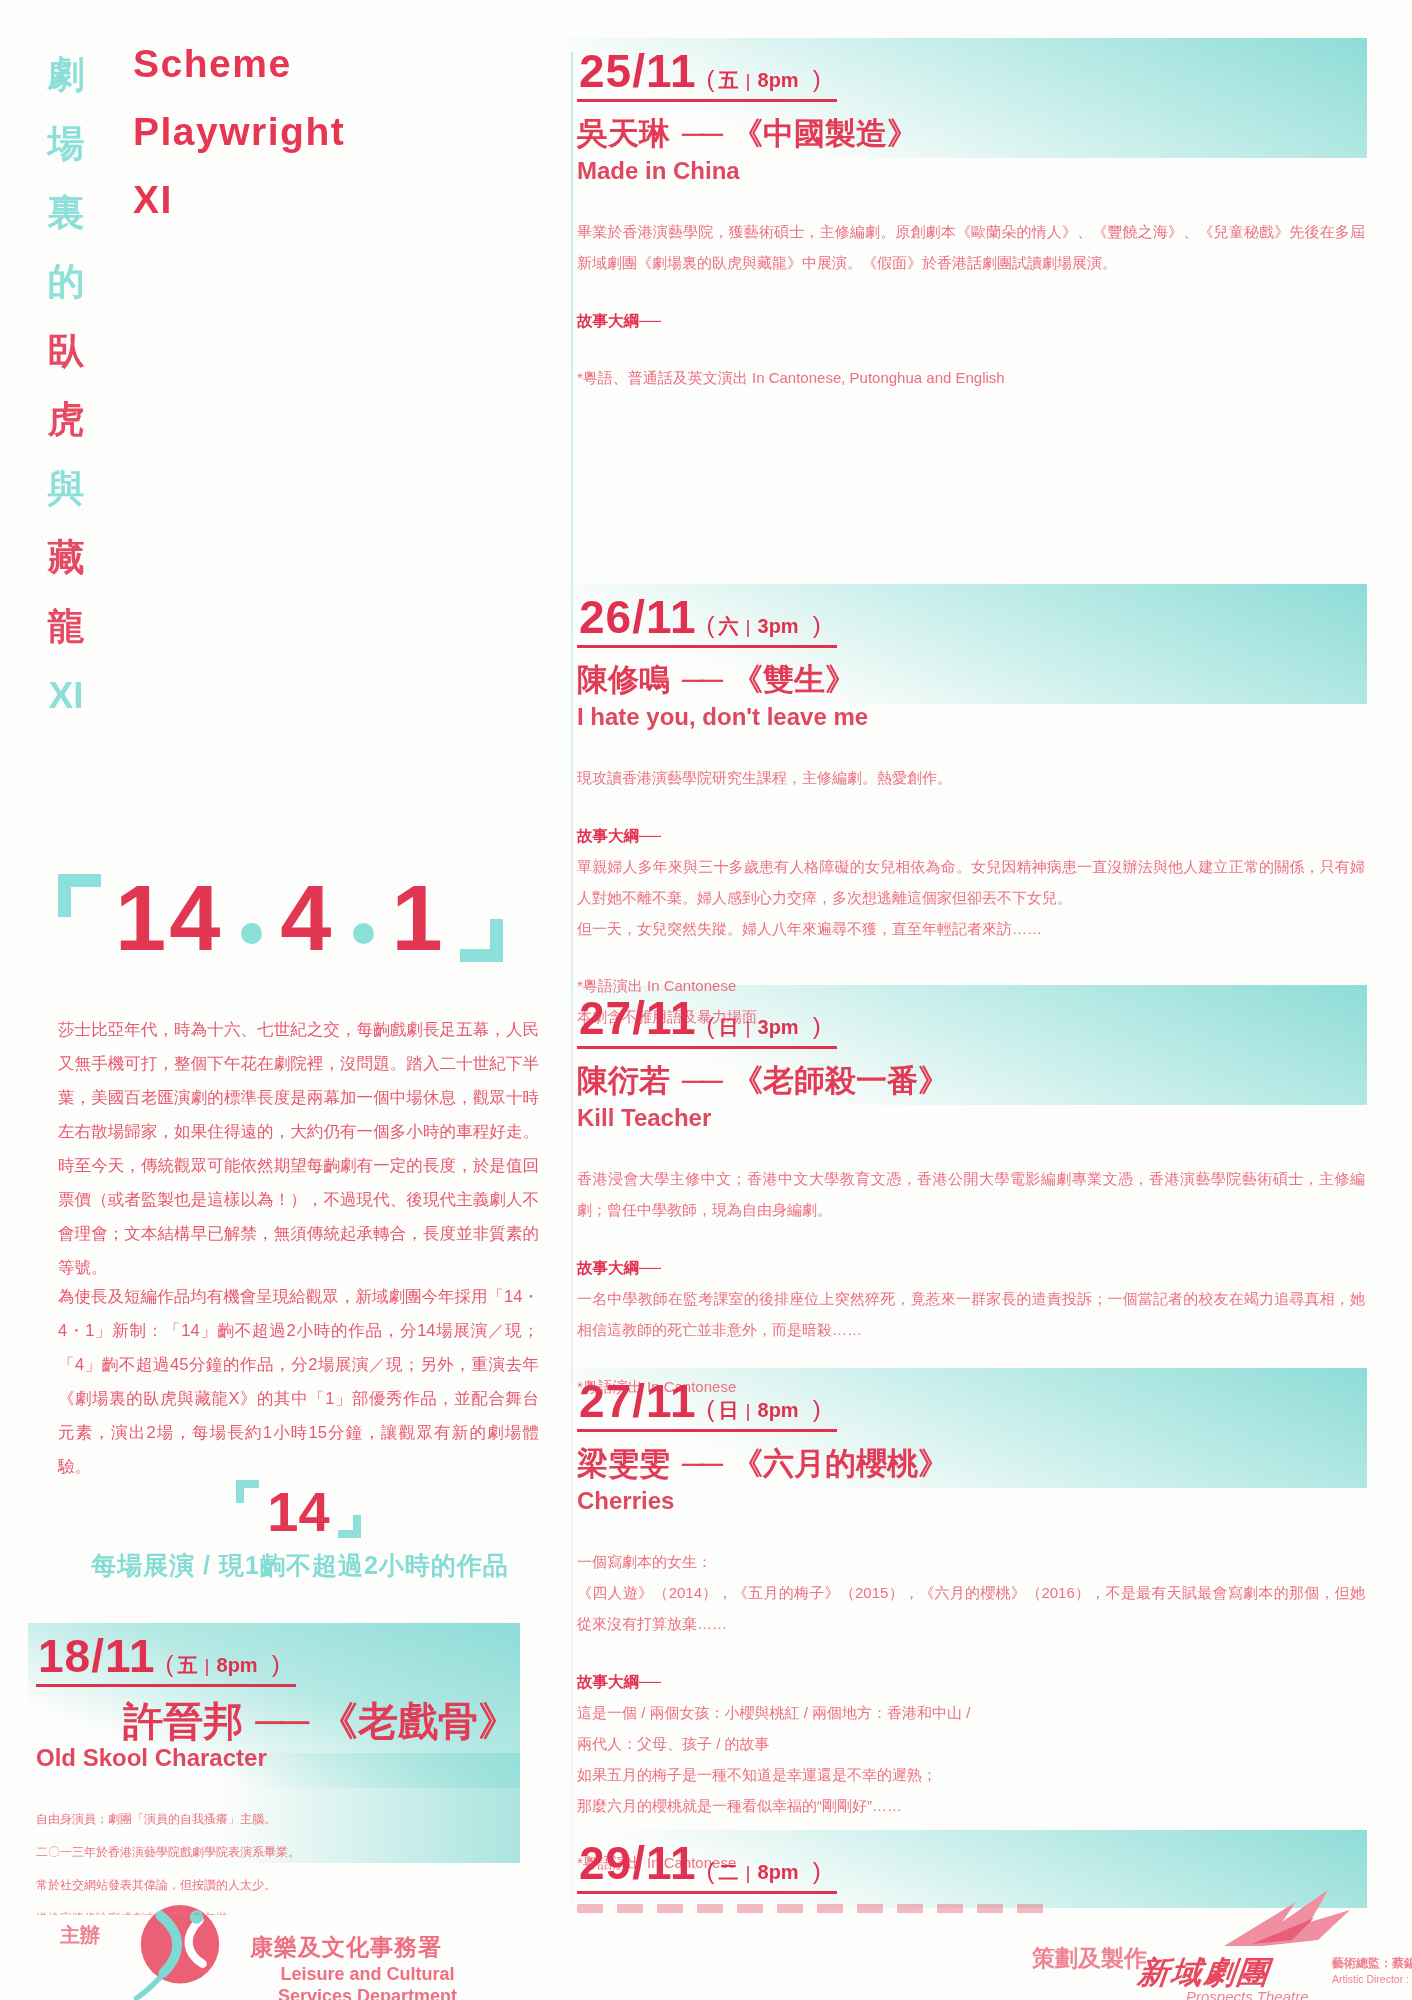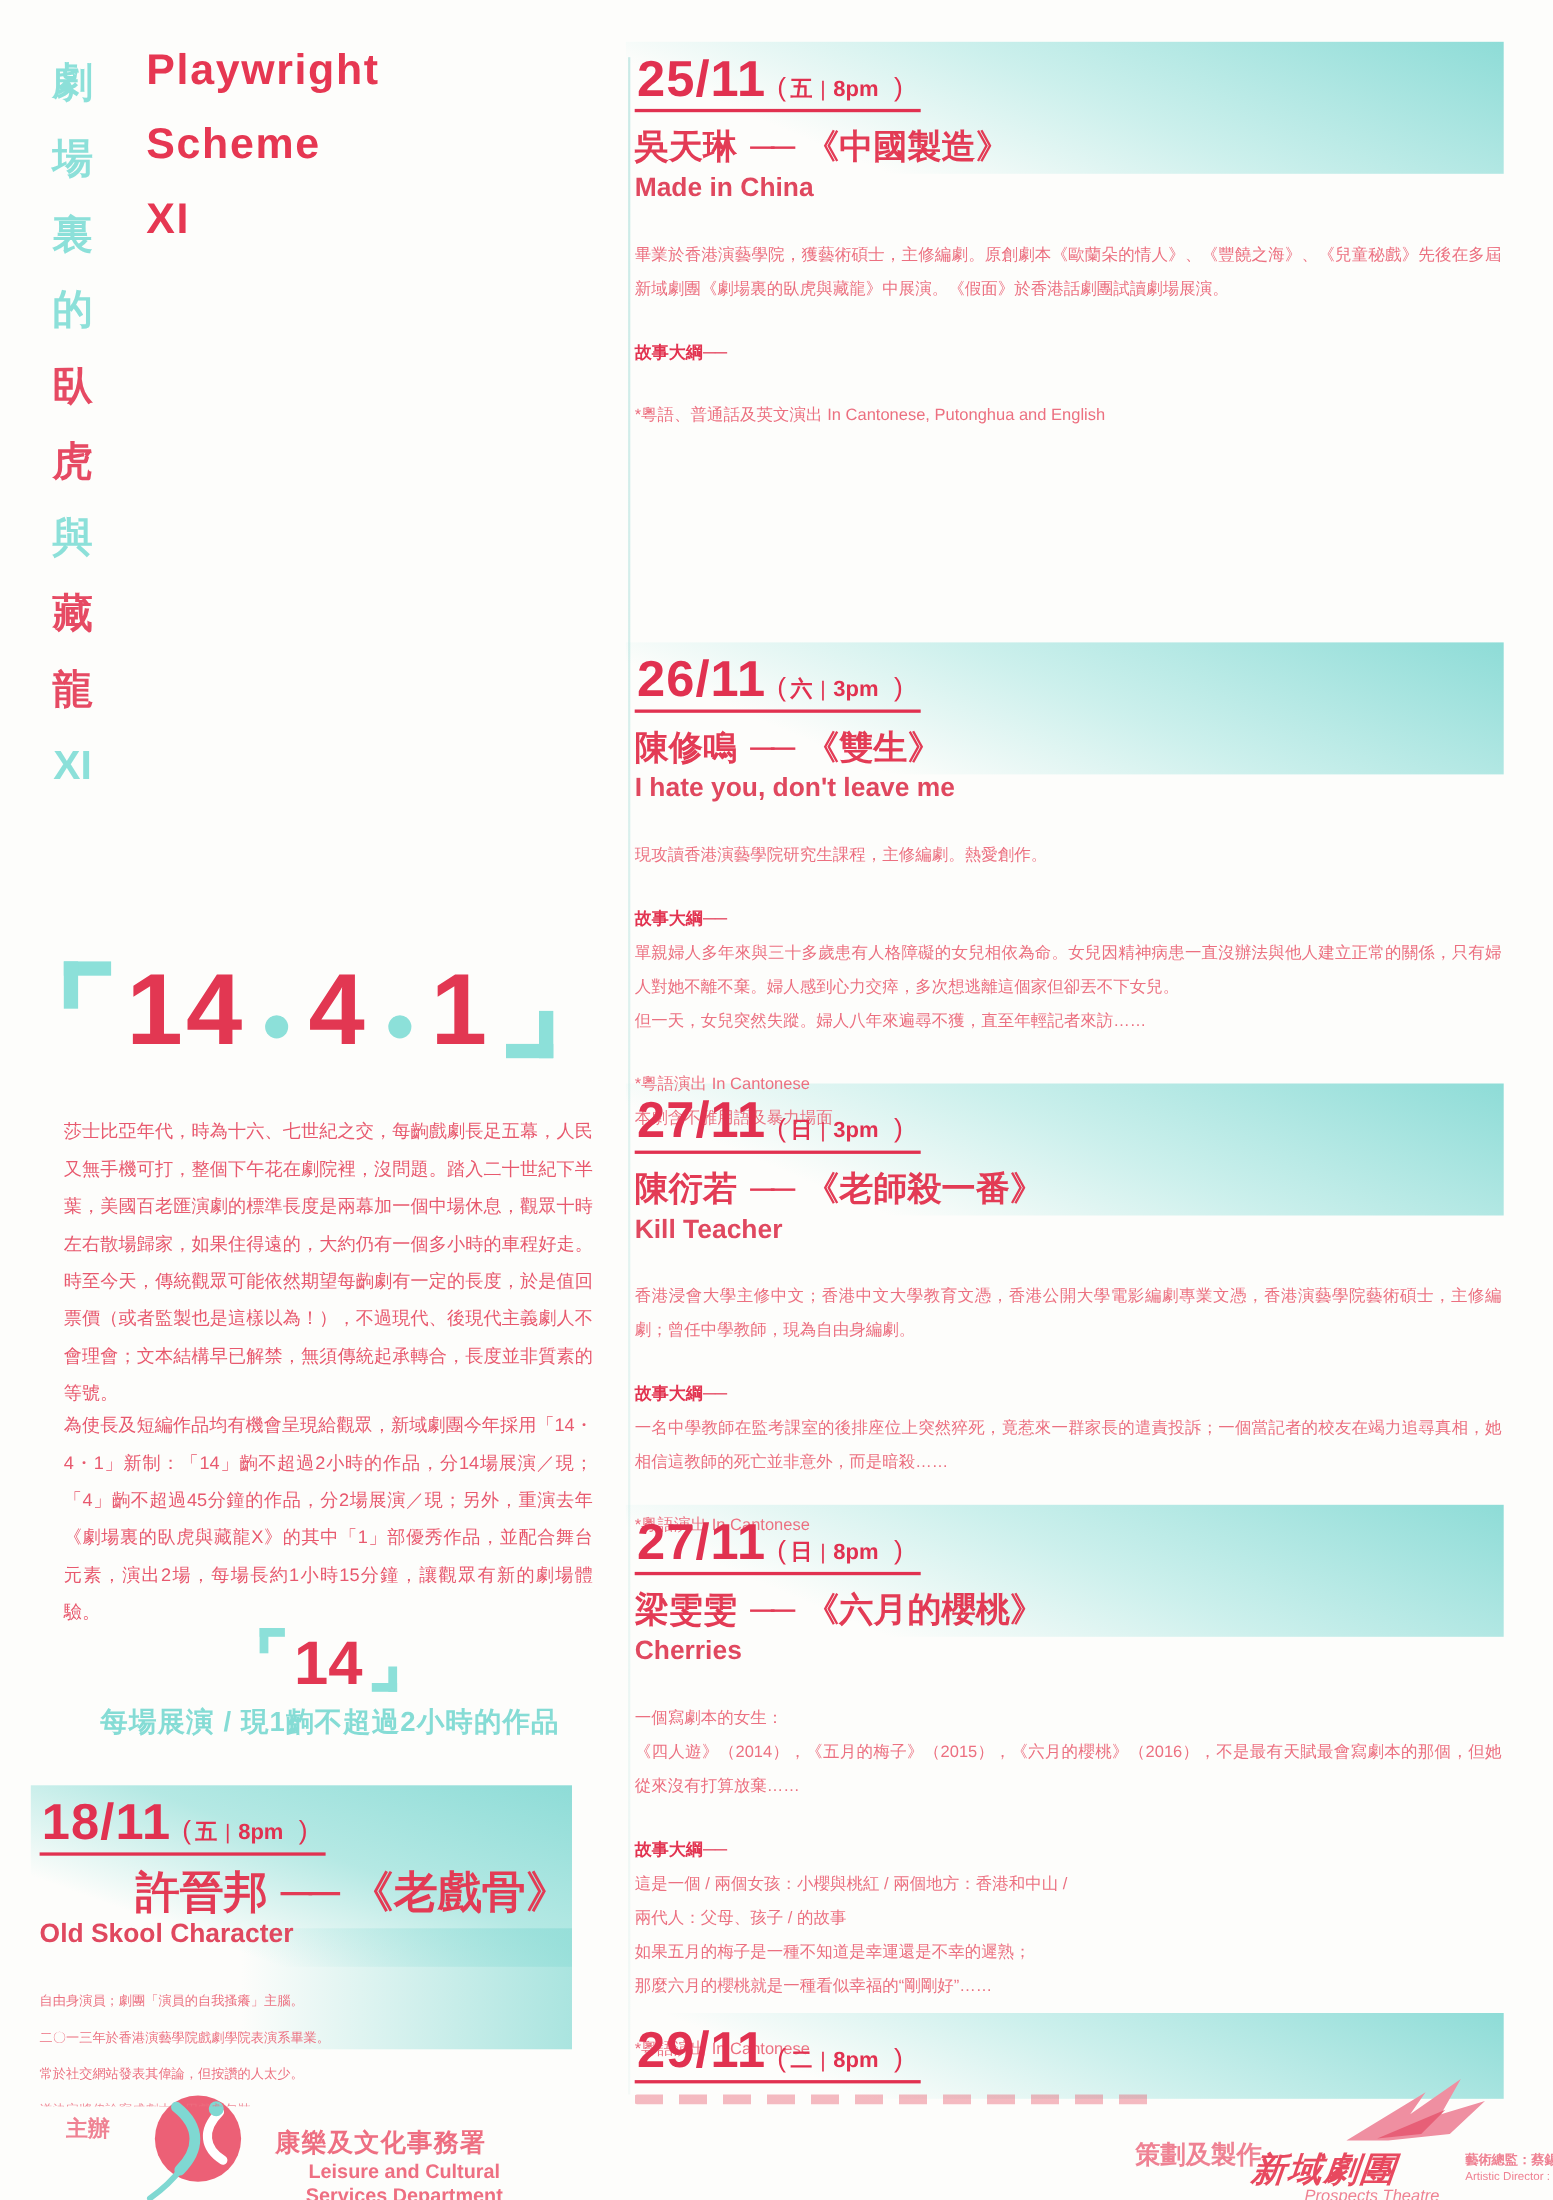--- a/index.html
+++ b/index.html
@@ -95,22 +95,22 @@
     <span class="c-teal">的</span>
     <span class="c-red">臥</span>
     <span class="c-red">虎</span>
     <span class="c-teal">與</span>
     <span class="c-red">藏</span>
     <span class="c-red">龍</span>
     <span class="c-teal">XI</span>
   </div>
 
   <div class="etitle">
+    <div>Scheme</div>
     <div>Playwright</div>
-    <div>Scheme</div>
     <div>XI</div>
   </div>
 
   <div class="headline">
     <div class="bk bk-open"></div>
     <div class="num">14</div>
     <div class="dot"></div>
     <div class="num">4</div>
     <div class="dot"></div>
     <div class="num">1</div>

